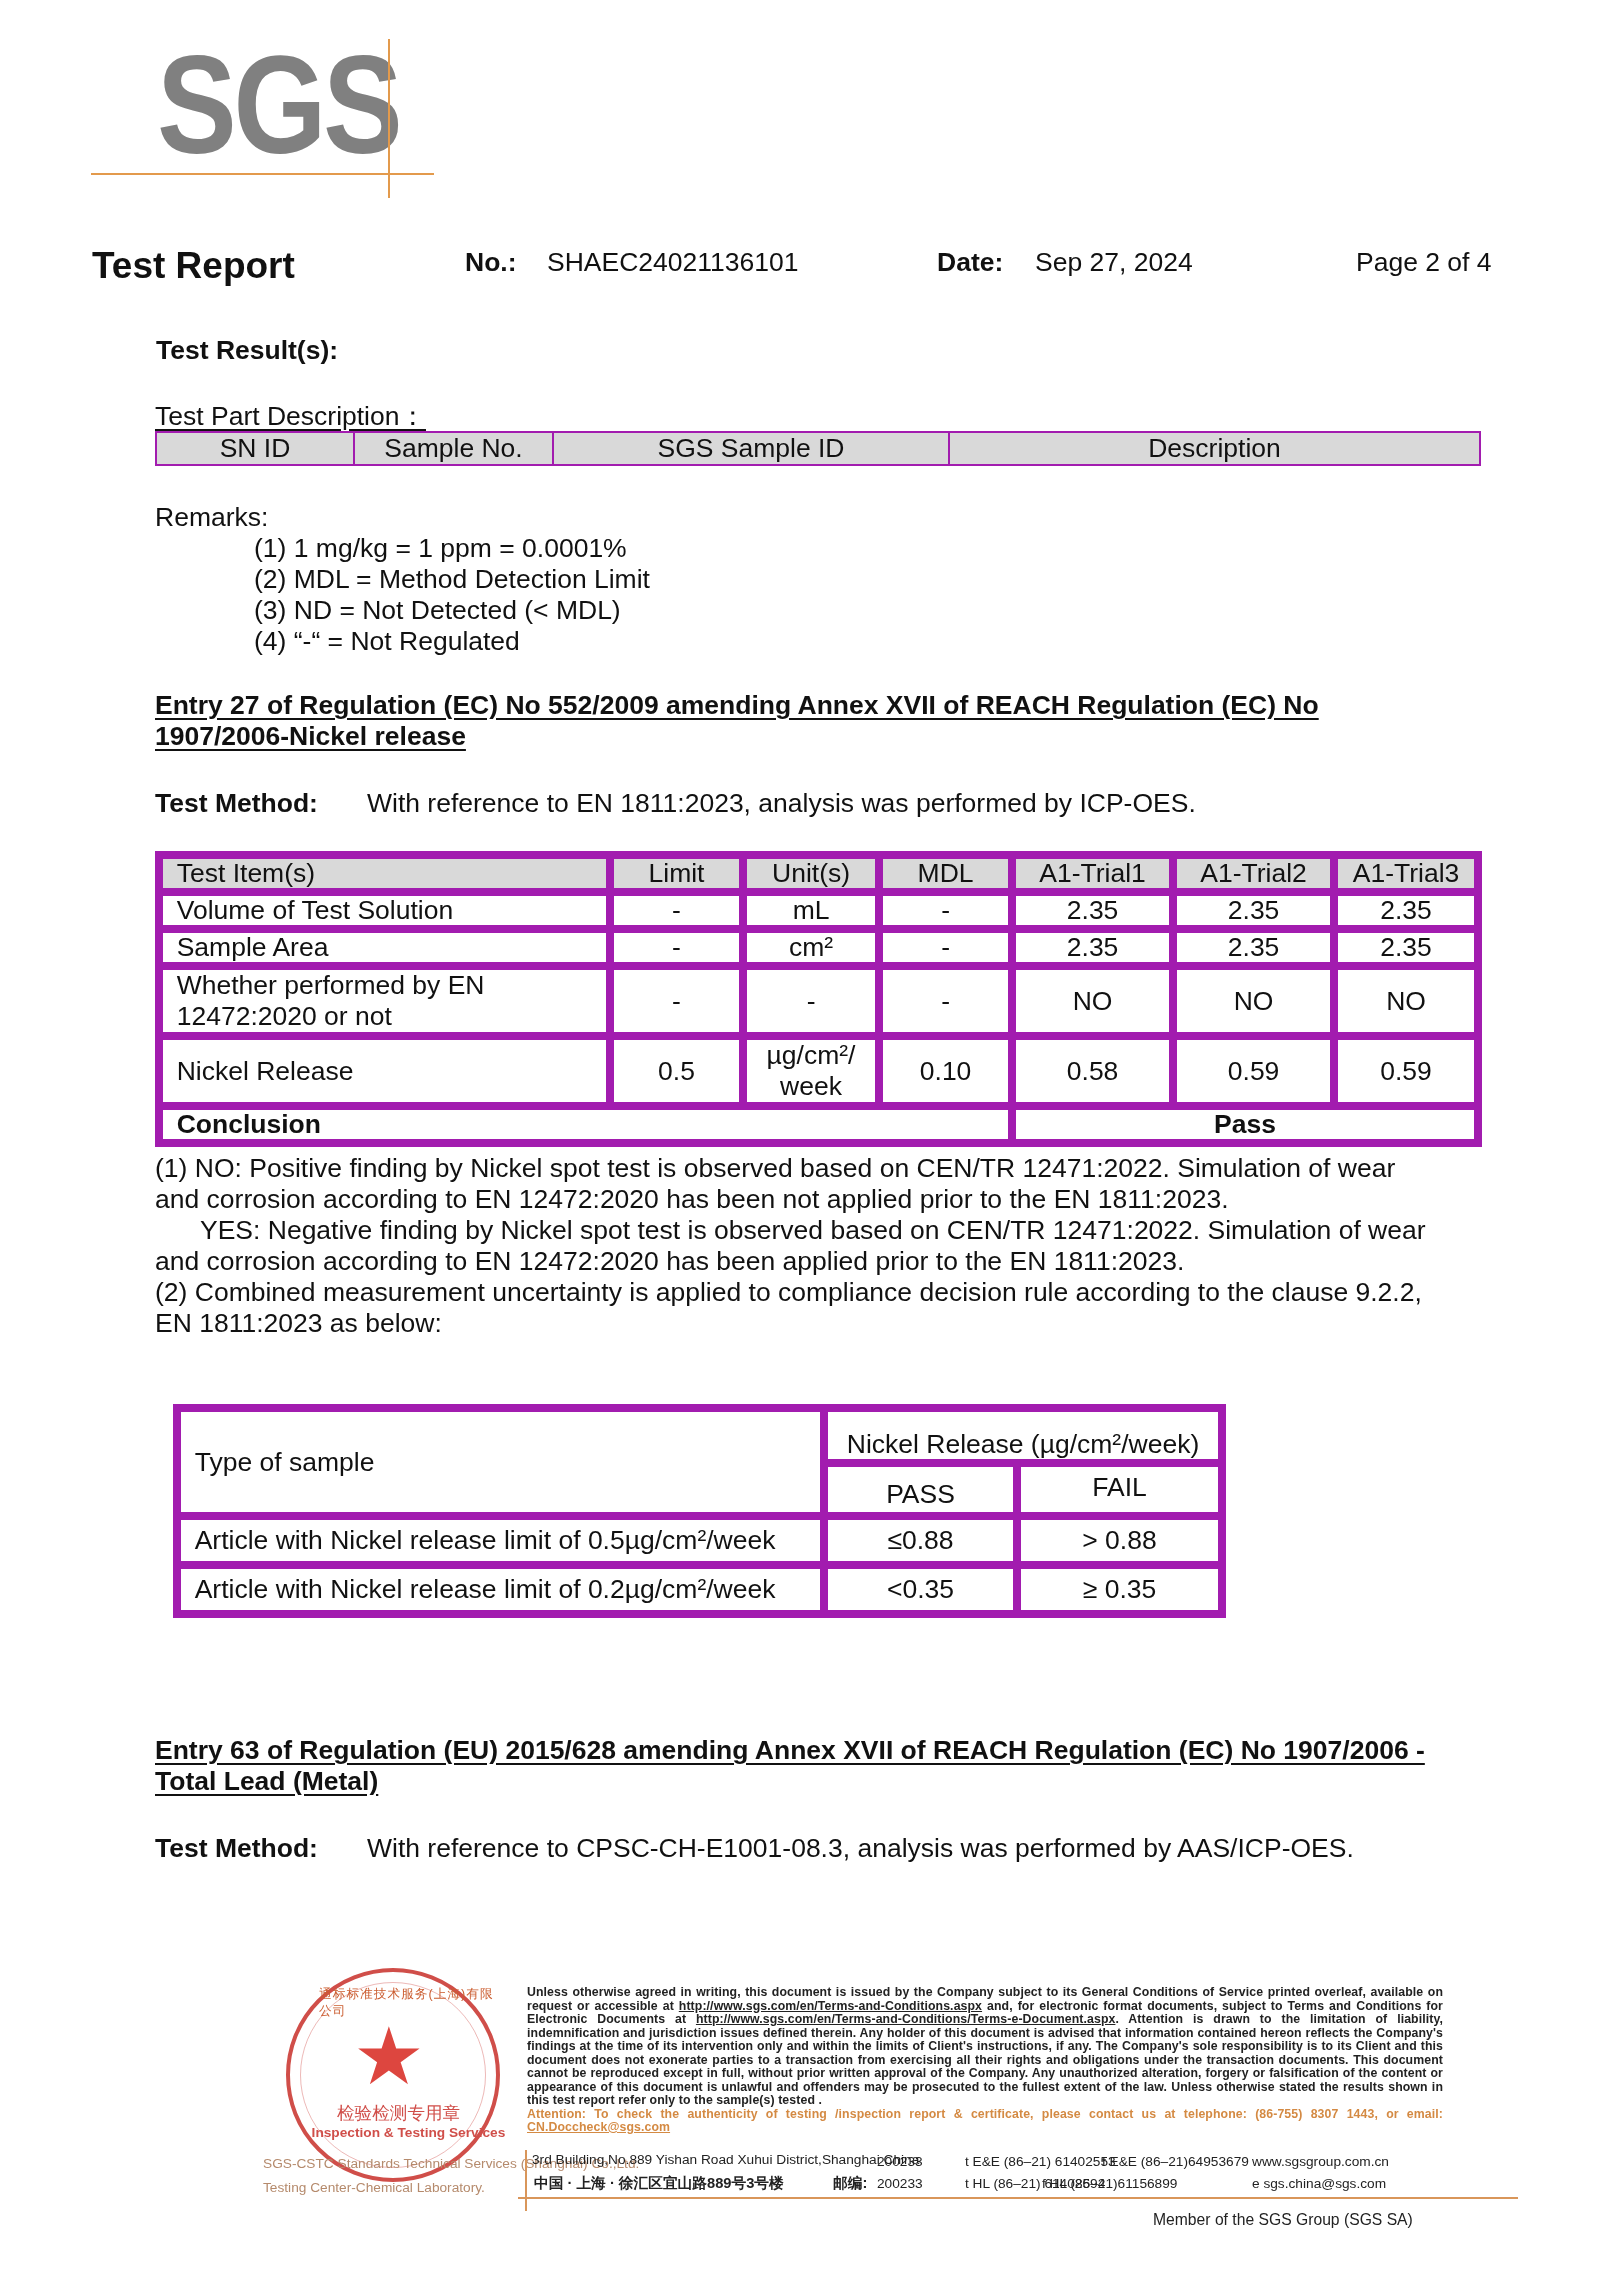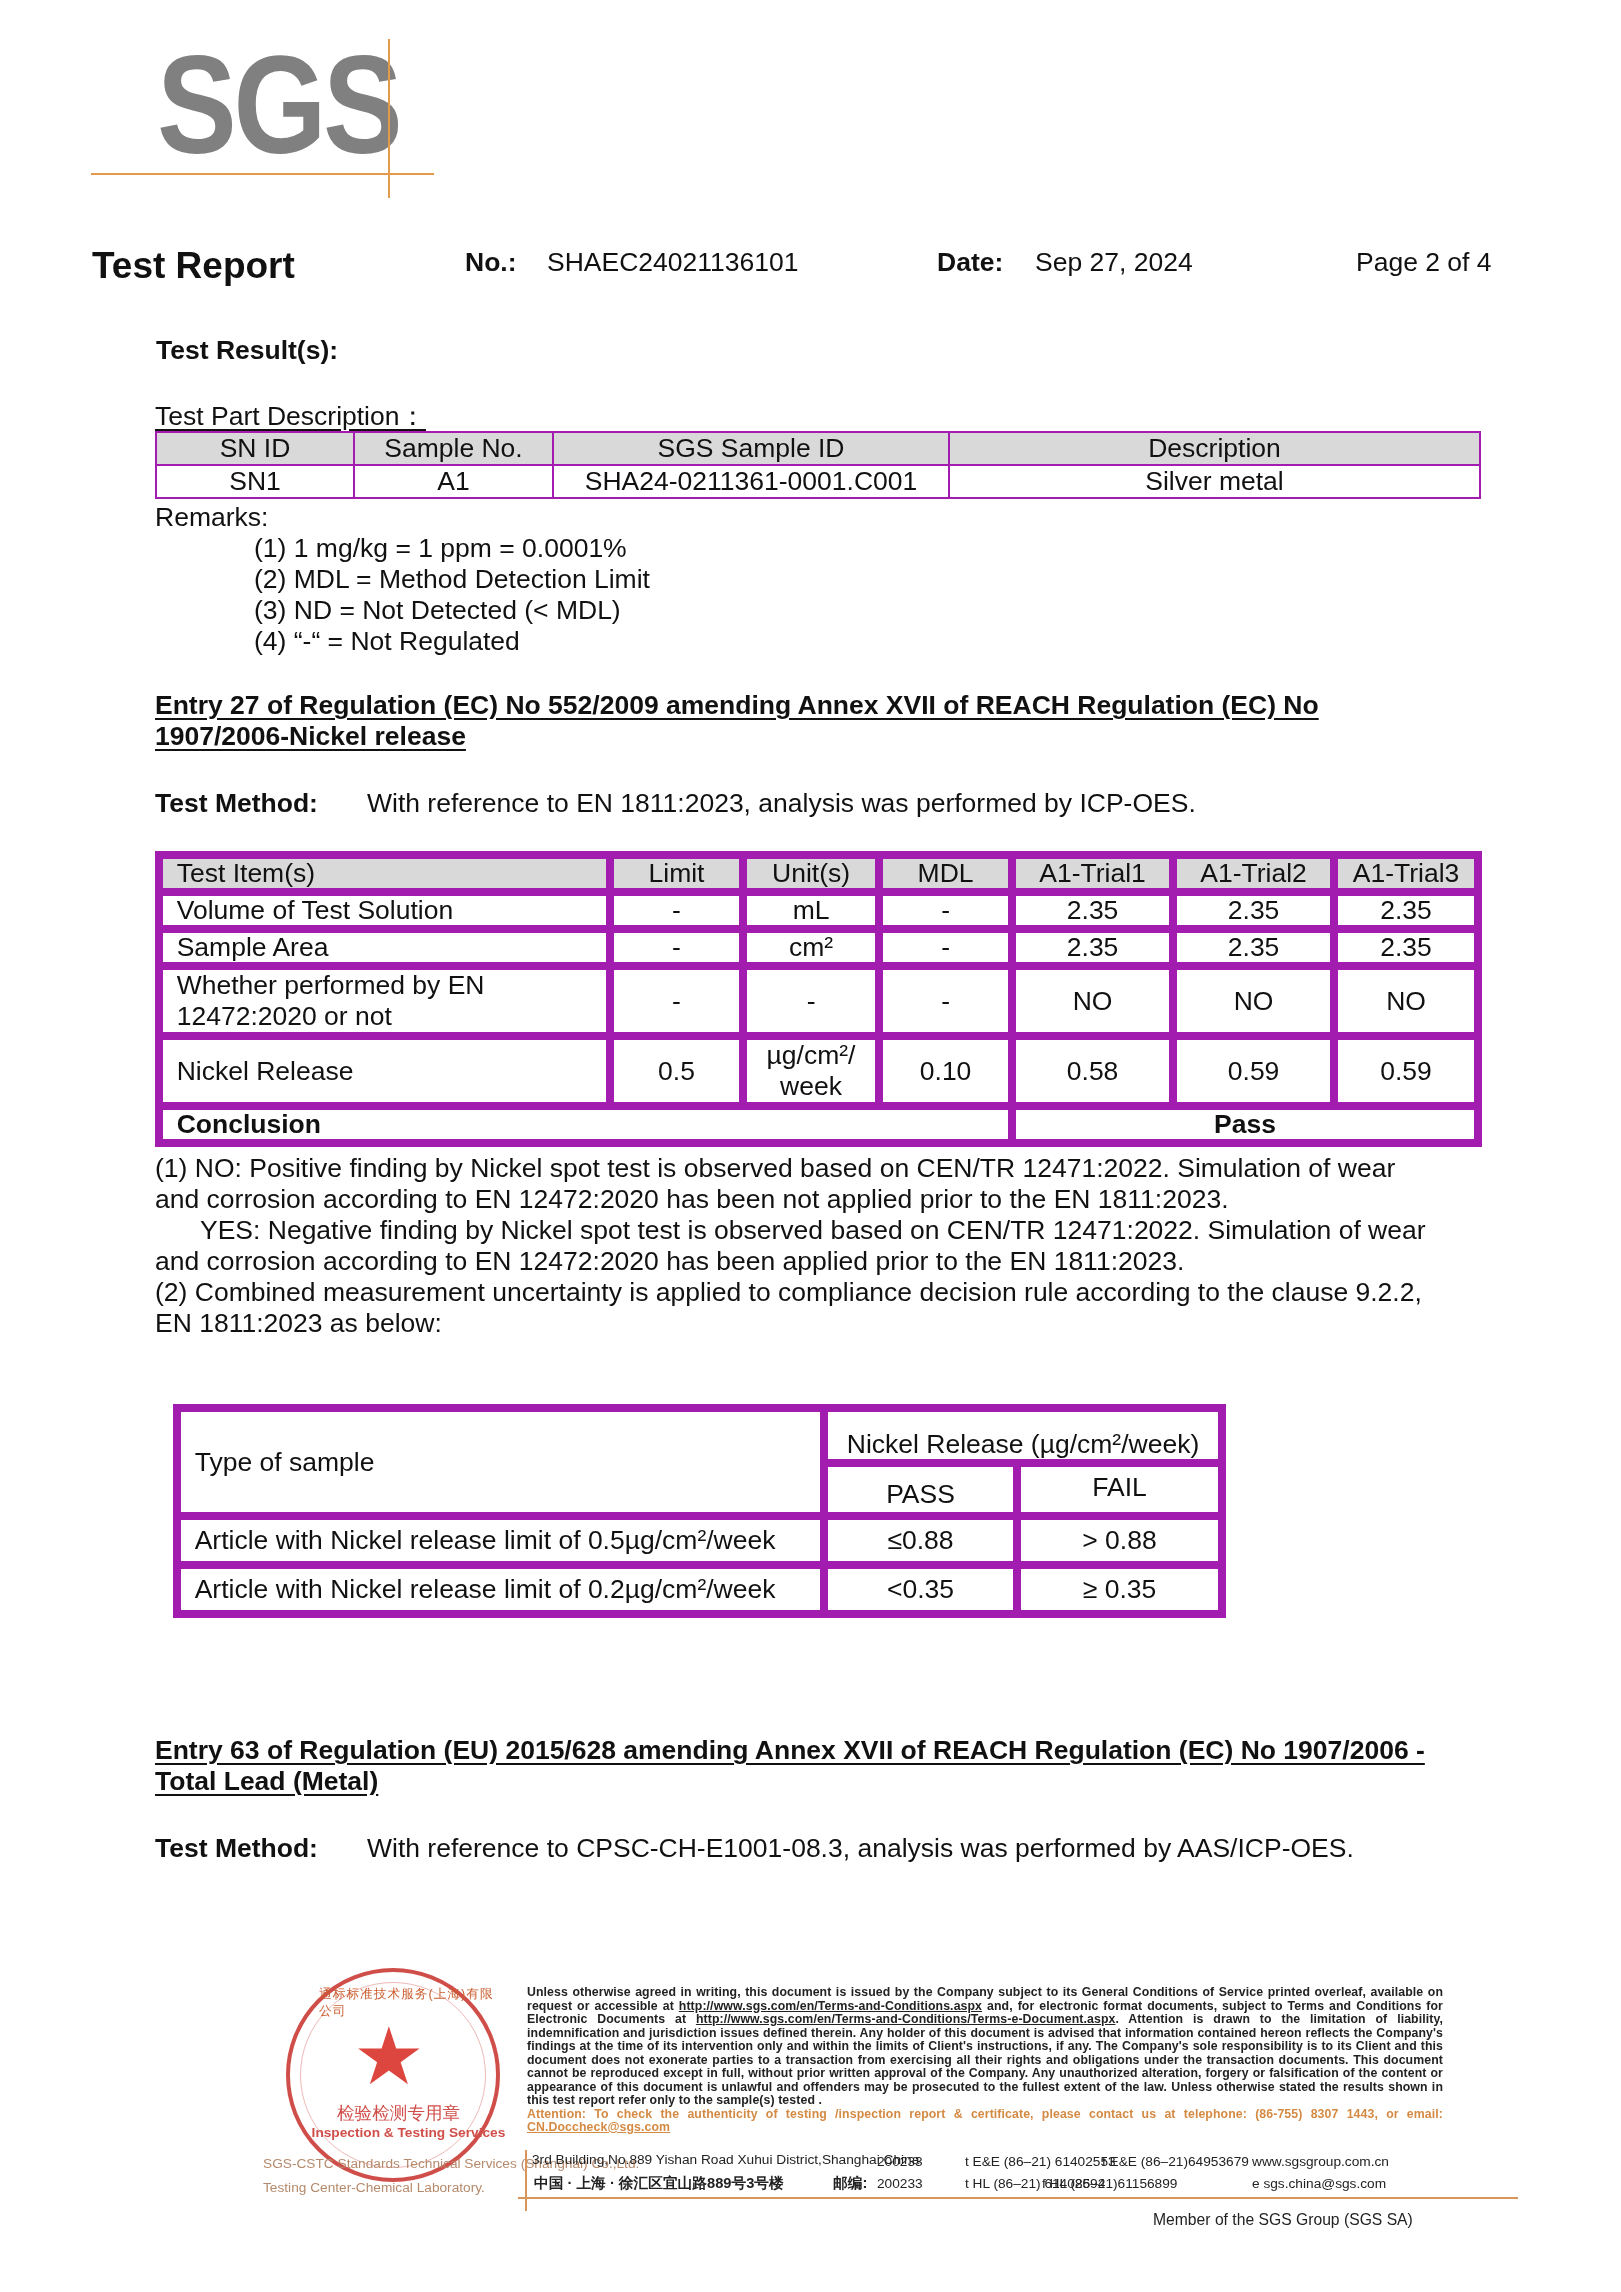--- a/index.html
+++ b/index.html
@@ -89,26 +89,20 @@
 
 <div class="abs plain" style="left:155px; top:398px; text-decoration: underline; text-underline-offset:3.9px;">Test Part Description：</div>
 <table class="abs part-table">
   <tbody>
       <tr class="grey">
     <td style="width:198px;">SN ID</td>
     <td style="width:199px;">Sample No.</td>
     <td style="width:396px;">SGS Sample ID</td>
     <td>Description</td>
   </tr>
-  <tr>
-    <td>SN1</td>
-    <td>A1</td>
-    <td>SHA24-0211361-0001.C001</td>
-    <td>Silver metal</td>
-  </tr>
 </tbody>
   </table>
 
 <div class="abs remarks">
   <div>Remarks:</div>
   <div class="remark-item">(1)  1 mg/kg = 1 ppm = 0.0001%</div>
   <div class="remark-item">(2)  MDL = Method Detection Limit</div>
   <div class="remark-item">(3)  ND = Not Detected (&lt; MDL)</div>
   <div class="remark-item">(4)  “-“ = Not Regulated</div>
 </div>

